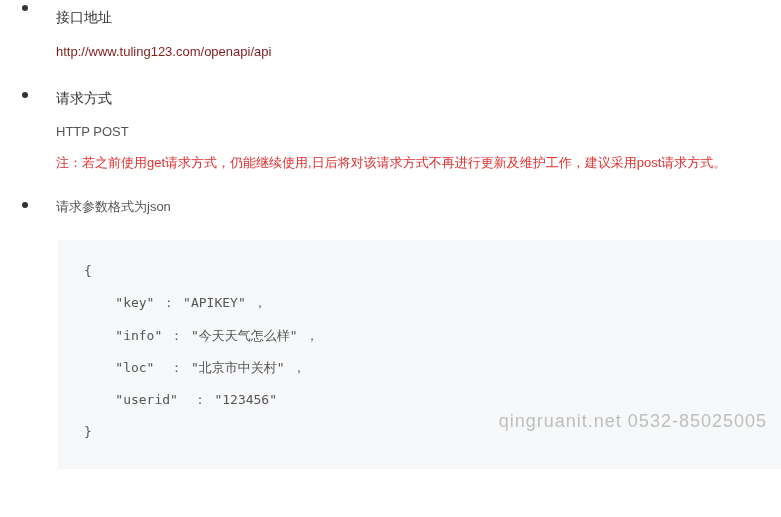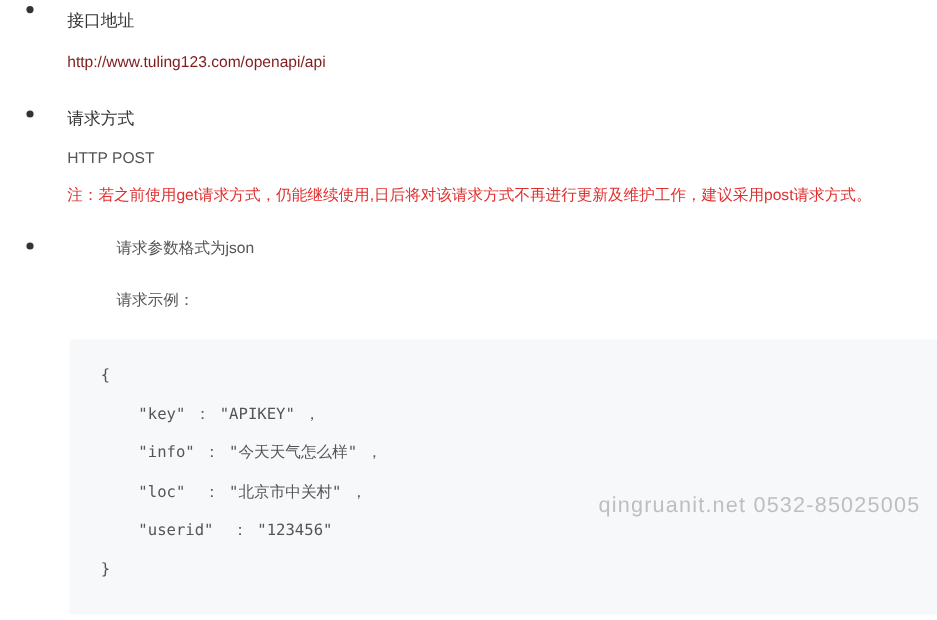--- a/index.html
+++ b/index.html
@@ -48,21 +48,20 @@
     .note-red {
       color: #e03030;
       font-size: 13px;
       line-height: 1.6;
     }
     .para {
       color: #555;
       font-size: 13px;
       line-height: 1.6;
       margin-bottom: 22px;
-      margin-left: 41px;
     }
     .codeblock {
       background: #f7f8f9;
       padding: 22px 26px;
       font-family: Consolas, Monaco, monospace;
       font-size: 13px;
       color: #555;
       line-height: 1.4;
       margin-left: 2px;
       overflow: hidden;
@@ -102,21 +101,20 @@
     <div class="content">
       <div class="method">HTTP POST</div>
       <div class="note-red">注：若之前使用get请求方式，仍能继续使用,日后将对该请求方式不再进行更新及维护工作，建议采用post请求方式。</div>
     </div>
   </li>
 
   <li class="section">
     <span class="bullet"></span>
     <div>
       <div class="para">请求参数格式为json</div>
-      <div class="para">请求示例：</div>
       <div class="codeblock">
         <div class="code-line">{</div>
         <div class="code-line">    "key" ： "APIKEY" ，</div>
         <div class="code-line">    "info" ： "今天天气怎么样" ，</div>
         <div class="code-line">    "loc"  ： "北京市中关村" ，</div>
         <div class="code-line">    "userid"  ： "123456"</div>
         <div class="code-line">}</div>
       </div>
     </div>
   </li>

